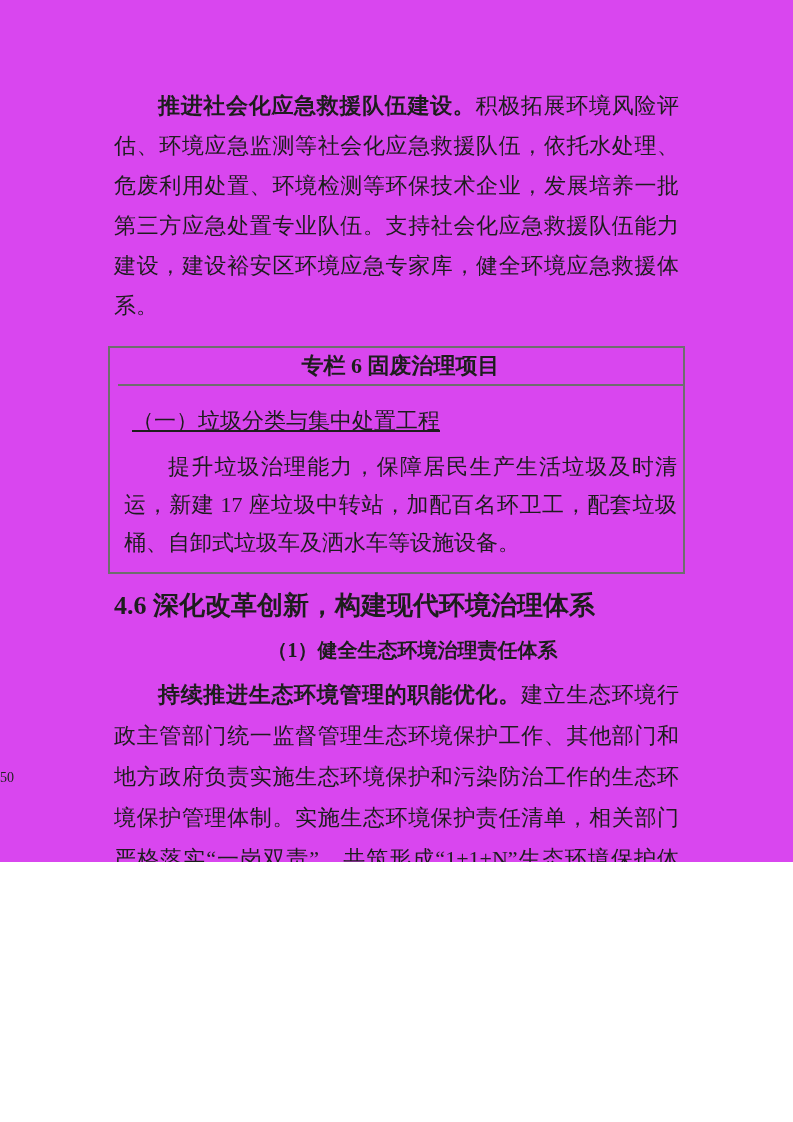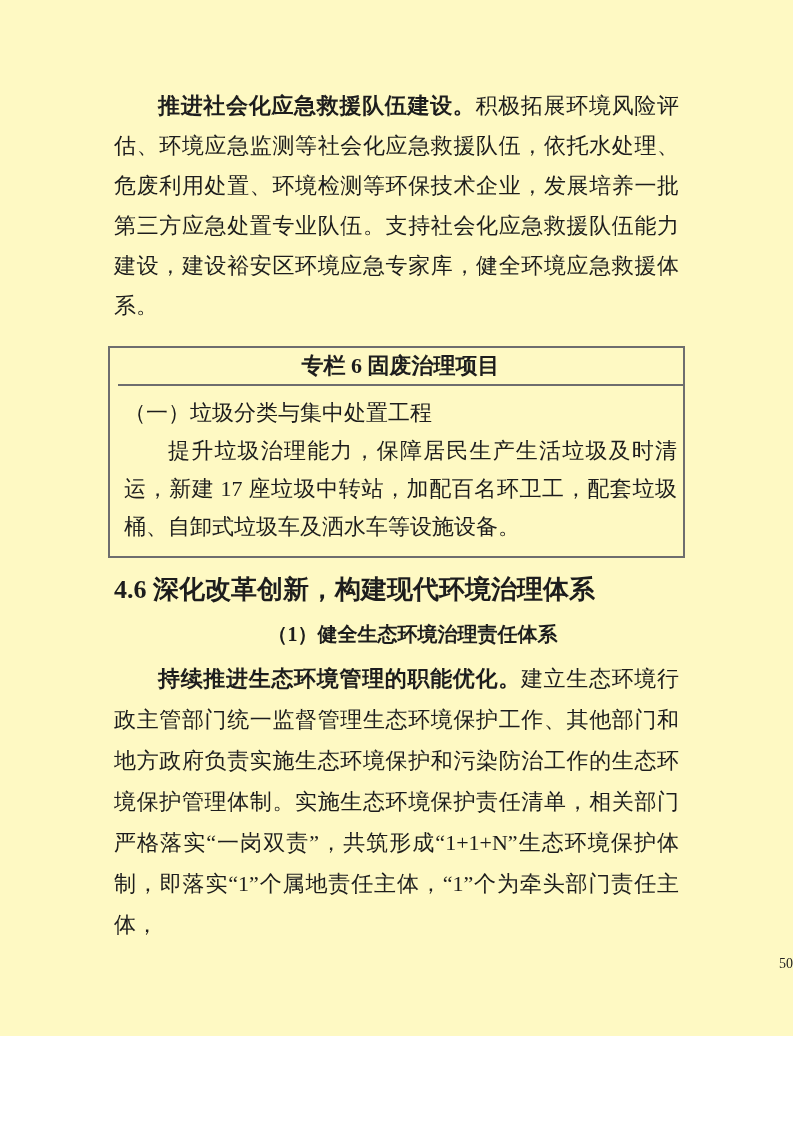--- a/index.html
+++ b/index.html
@@ -3,22 +3,22 @@
 <meta charset="utf-8">
 <style>
   html, body {
     margin: 0;
     padding: 0;
     background: #ffffff;
   }
   .page {
     position: relative;
     width: 793px;
-    height: 1036px;
-    background: #fef9c3;
+    height: 862px;
+    background: #d946ef;
     font-family: "Liberation Serif", "DejaVu Serif", serif;
     color: #1d1d1d;
     overflow: hidden;
     box-sizing: border-box;
   }
   .content {
     padding: 86px 114px 0 114px;
   }
   .para {
     margin: 0;
@@ -46,22 +46,23 @@
     text-align: center;
     line-height: 36px;
     border-bottom: 2px solid #6e6e6e;
   }
   .spec-box-body {
     padding: 8px 6px 10px 6px;
     font-size: 22px;
     line-height: 38px;
   }
   .box-heading {
-    margin: 0;
+    margin: 8px;
     text-align: left;
+    text-decoration: underline;
   }
   .box-para {
     margin: 0;
     text-indent: 2em;
     text-align: justify;
     word-break: break-all;
   }
   .section-heading {
     margin: 12px 0 0 0;
     font-size: 26px;
@@ -71,27 +72,26 @@
   .subsection-heading {
     margin: 4px;
     font-size: 20px;
     font-weight: bold;
     line-height: 40px;
     text-indent: 1.6em;
     text-align: center;
   }
   .page-number {
     position: absolute;
-    bottom: 64px;
+    bottom: 76px;
     left: 0;
     right: 0;
-    text-align: right;
+    text-align: left;
     font-size: 14px;
     color: #222222;
-    padding-left: 47px;
   }
 </style>
 </head>
 <body>
 
 <div class="page">
   <div class="content">
 
     <p class="para"><span class="lead">推进社会化应急救援队伍建设。</span><span>积极拓展环境风险评估、环境应急监测等社会化应急救援队伍，依托水处理、危废利用处置、环境检测等环保技术企业，发展培养一批第三方应急处置专业队伍。支持社会化应急救援队伍能力建设，建设裕安区环境应急专家库，健全环境应急救援体系。</span></p>
 

